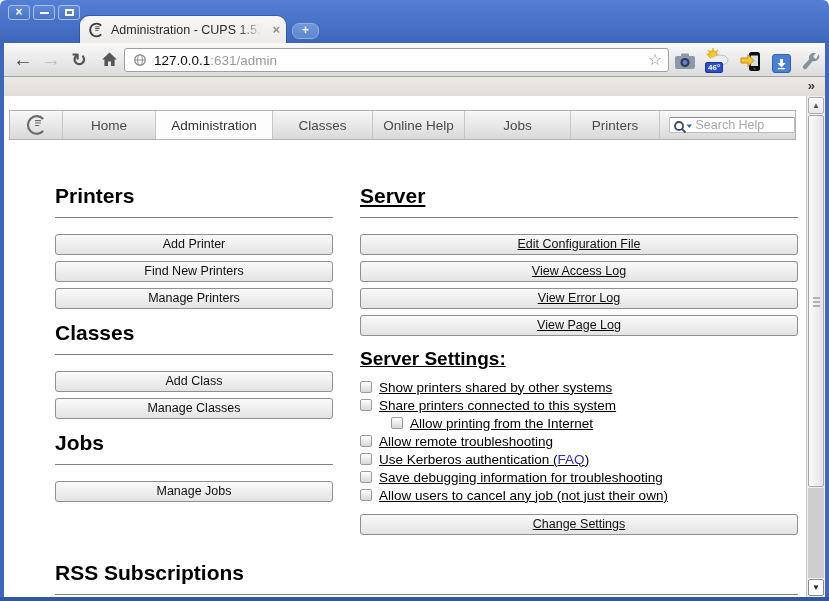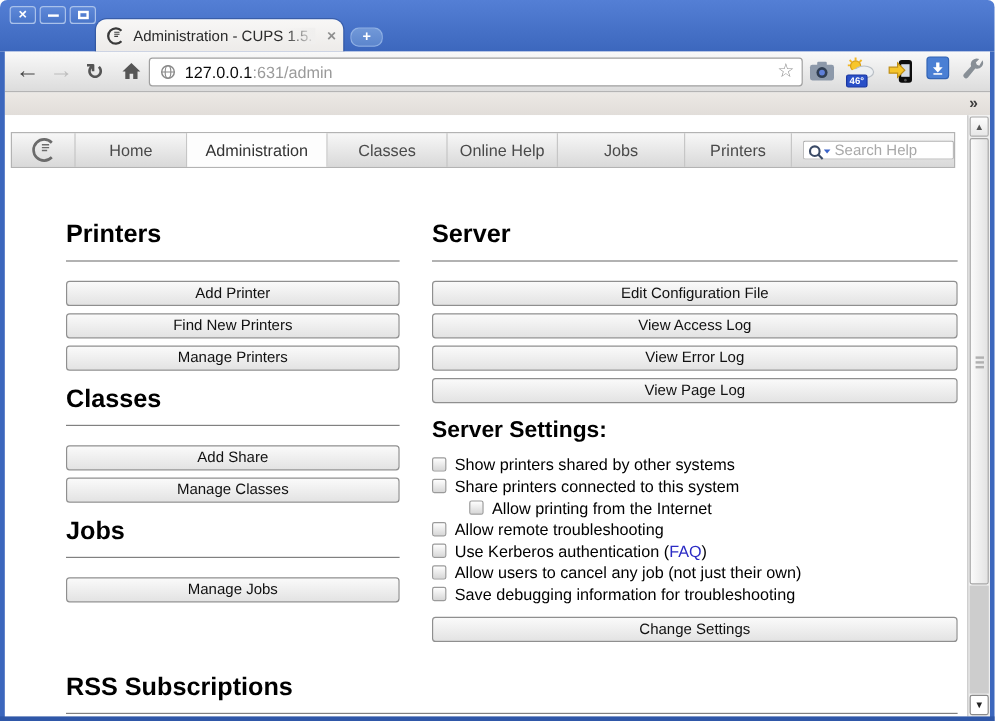--- a/index.html
+++ b/index.html
@@ -37,21 +37,21 @@
   .glyph-fwd { font-size:20px; font-weight:bold; color:#bdbdbd; }
   .glyph-reload { font-size:18px; font-weight:bold; color:#555; }
 
   .omnibox { position:absolute; left:120px; top:5px; width:545px; height:24px; background:#fff;
     border:1px solid #a0a0a0; border-radius:3px; display:flex; align-items:center; padding:0 6px 0 8px; }
   .url-text { font-size:13.5px; margin-left:7px; white-space:nowrap; }
   .url-host { color:#0a0a0a; }
   .url-path { color:#9a9a9a; }
   .star { margin-left:auto; font-size:16px; color:#8f8f8f; line-height:16px; }
 
-  .ext-icon { position:absolute; top:4px; width:26px; height:26px; display:flex; align-items:flex-start; justify-content:center; }
+  .ext-icon { position:absolute; top:4px; width:26px; height:26px; display:flex; align-items:flex-end; justify-content:center; }
   .weather-wrap { position:relative; width:26px; height:26px; }
   .weather-badge { position:absolute; left:1px; bottom:0px; background:#2a50c8; color:#fff; font-size:8px; font-weight:bold;
     padding:0 2px; border-radius:2px; border:1px solid #1a36a0; line-height:9px; }
   .dl-box { width:19px; height:19px; background:#4a7fd4; border:1px solid #3364b4; border-radius:3px;
     display:flex; align-items:center; justify-content:center; }
 
   
   .bookmarks-bar { position:absolute; left:4px; top:77px; width:821px; height:19px;
     background:linear-gradient(#ece9e5,#e1ddd9); }
   .bm-overflow { position:absolute; right:10px; top:1px; font-size:13px; font-weight:bold; color:#3c3c3c; }
@@ -90,21 +90,21 @@
   .search-box { position:relative; margin-left:8px; width:126px; height:16px; }
   .search-box input { width:100%; height:100%; border:1px solid; border-color:#8a8a8a #bdbdbd #bdbdbd #bdbdbd;
     border-radius:2px; padding:0 4px 0 26px; font-size:12.5px; color:#444; font-family:"Liberation Sans",sans-serif; }
   .search-box input::placeholder { color:#a8a8a8; }
   .search-glyph { position:absolute; left:4px; top:3px; width:20px; height:14px; }
 
   
   .content { padding:0 8px 0 51px; }
   .columns { display:flex; margin-top:44px; }
   .col-left { width:278px; flex:0 0 278px; }
-  .col-right { flex:1; margin-left:27px; }
+  .col-right { flex:1; margin-left:27px;text-decoration:underline; }
   h2.sec { font-size:21px; font-weight:bold; color:#000; line-height:24px; }
   .rule { border:none; border-top:1px solid #808080; margin-top:9px; }
   .btn-row { margin-top:16px; display:flex; gap:6px; flex-wrap:wrap;flex-direction:column; }
   .cups-btn { font-family:"Liberation Sans",sans-serif; font-size:12.5px; color:#111;
     background:linear-gradient(#fafafa,#e3e3e3); border:1px solid #8f8f8f; border-radius:3px;
     padding:2px 9px 3px; line-height:14px; }
   .subsec { margin-top:12px; }
   .settings-label { margin-top:12px; font-size:19px; font-weight:bold; color:#000; }
   .advanced { margin-top:15px; font-size:13.5px; color:#2b2bc4; }
   .advanced .arrow { font-size:11px; }
@@ -266,21 +266,21 @@
             <hr class="rule">
             <div class="btn-row">
               <button class="cups-btn">Add Printer</button>
               <button class="cups-btn">Find New Printers</button>
               <button class="cups-btn">Manage Printers</button>
             </div>
 
             <h2 class="sec subsec">Classes</h2>
             <hr class="rule">
             <div class="btn-row">
-              <button class="cups-btn">Add Share</button>
+              <button class="cups-btn">Add Class</button>
               <button class="cups-btn">Manage Classes</button>
             </div>
 
             <h2 class="sec subsec">Jobs</h2>
             <hr class="rule">
             <div class="btn-row">
               <button class="cups-btn">Manage Jobs</button>
             </div>
           </div>
 
@@ -313,25 +313,25 @@
               <div class="cb-row">
                 <span class="cb"></span>
                 <span>Allow remote troubleshooting</span>
               </div>
               <div class="cb-row">
                 <span class="cb"></span>
                 <span><span>Use Kerberos authentication (</span><span class="inline-link">FAQ</span><span>)</span></span>
               </div>
               <div class="cb-row">
                 <span class="cb"></span>
+                <span>Save debugging information for troubleshooting</span>
+              </div>
+              <div class="cb-row">
+                <span class="cb"></span>
                 <span>Allow users to cancel any job (not just their own)</span>
-              </div>
-              <div class="cb-row">
-                <span class="cb"></span>
-                <span>Save debugging information for troubleshooting</span>
               </div>
             </div>
 
             <div class="btn-row change-row">
               <button class="cups-btn">Change Settings</button>
             </div>
           </div>
         </div>
 
         <div class="rss">

